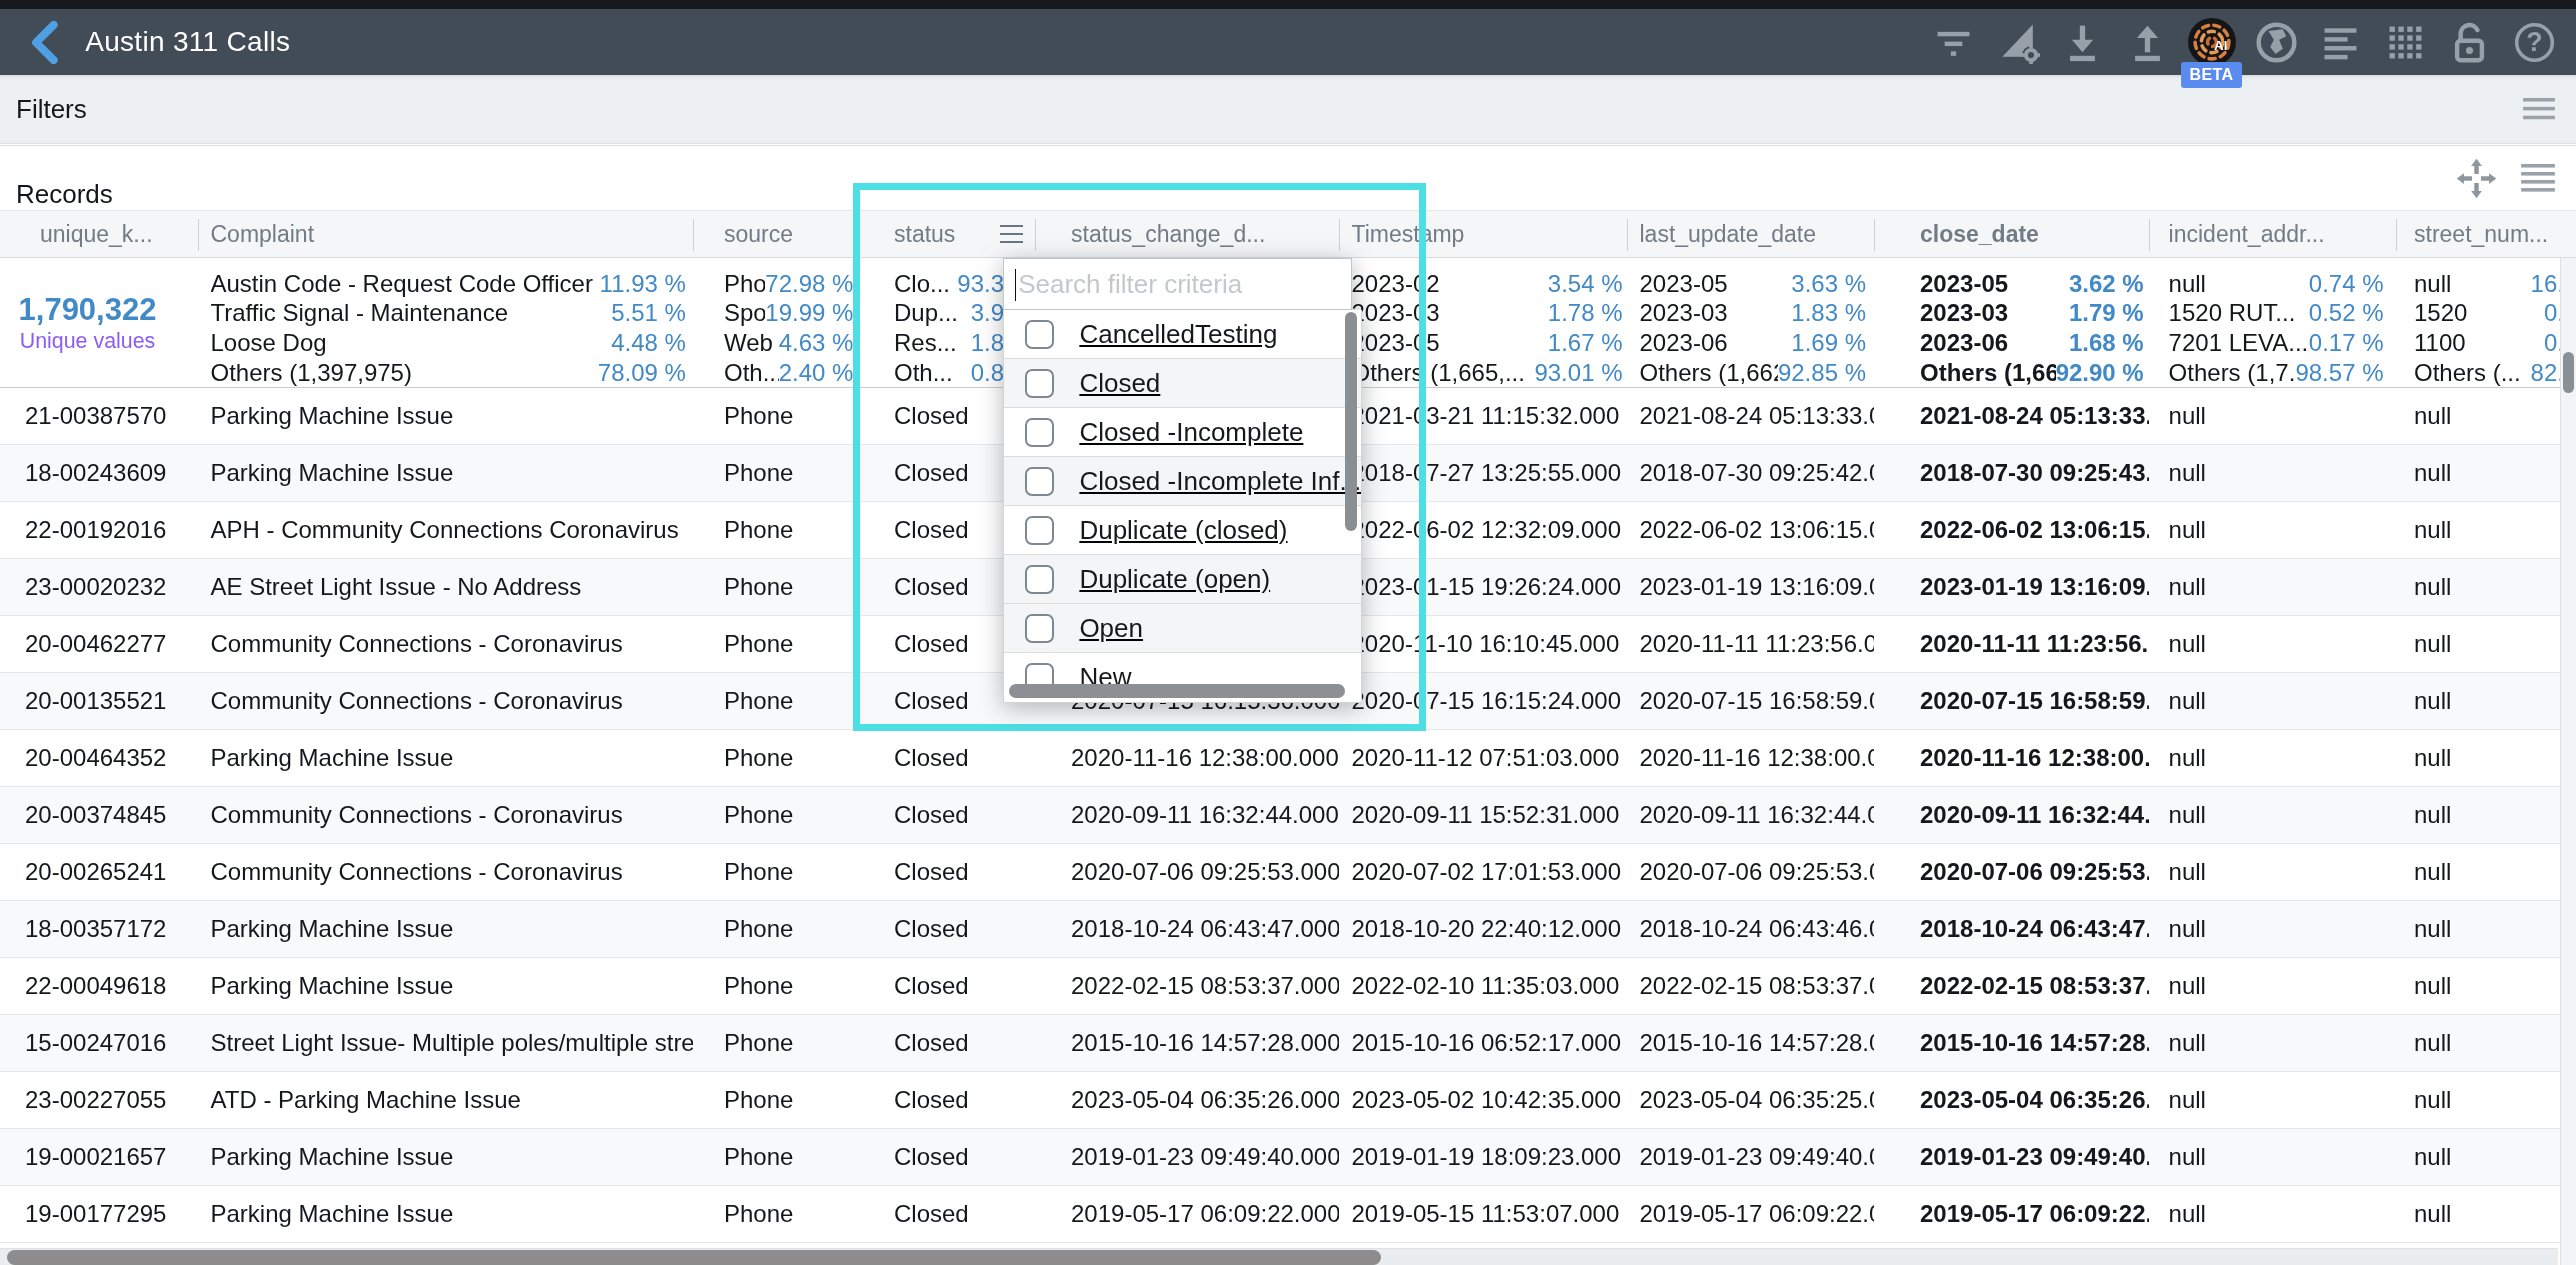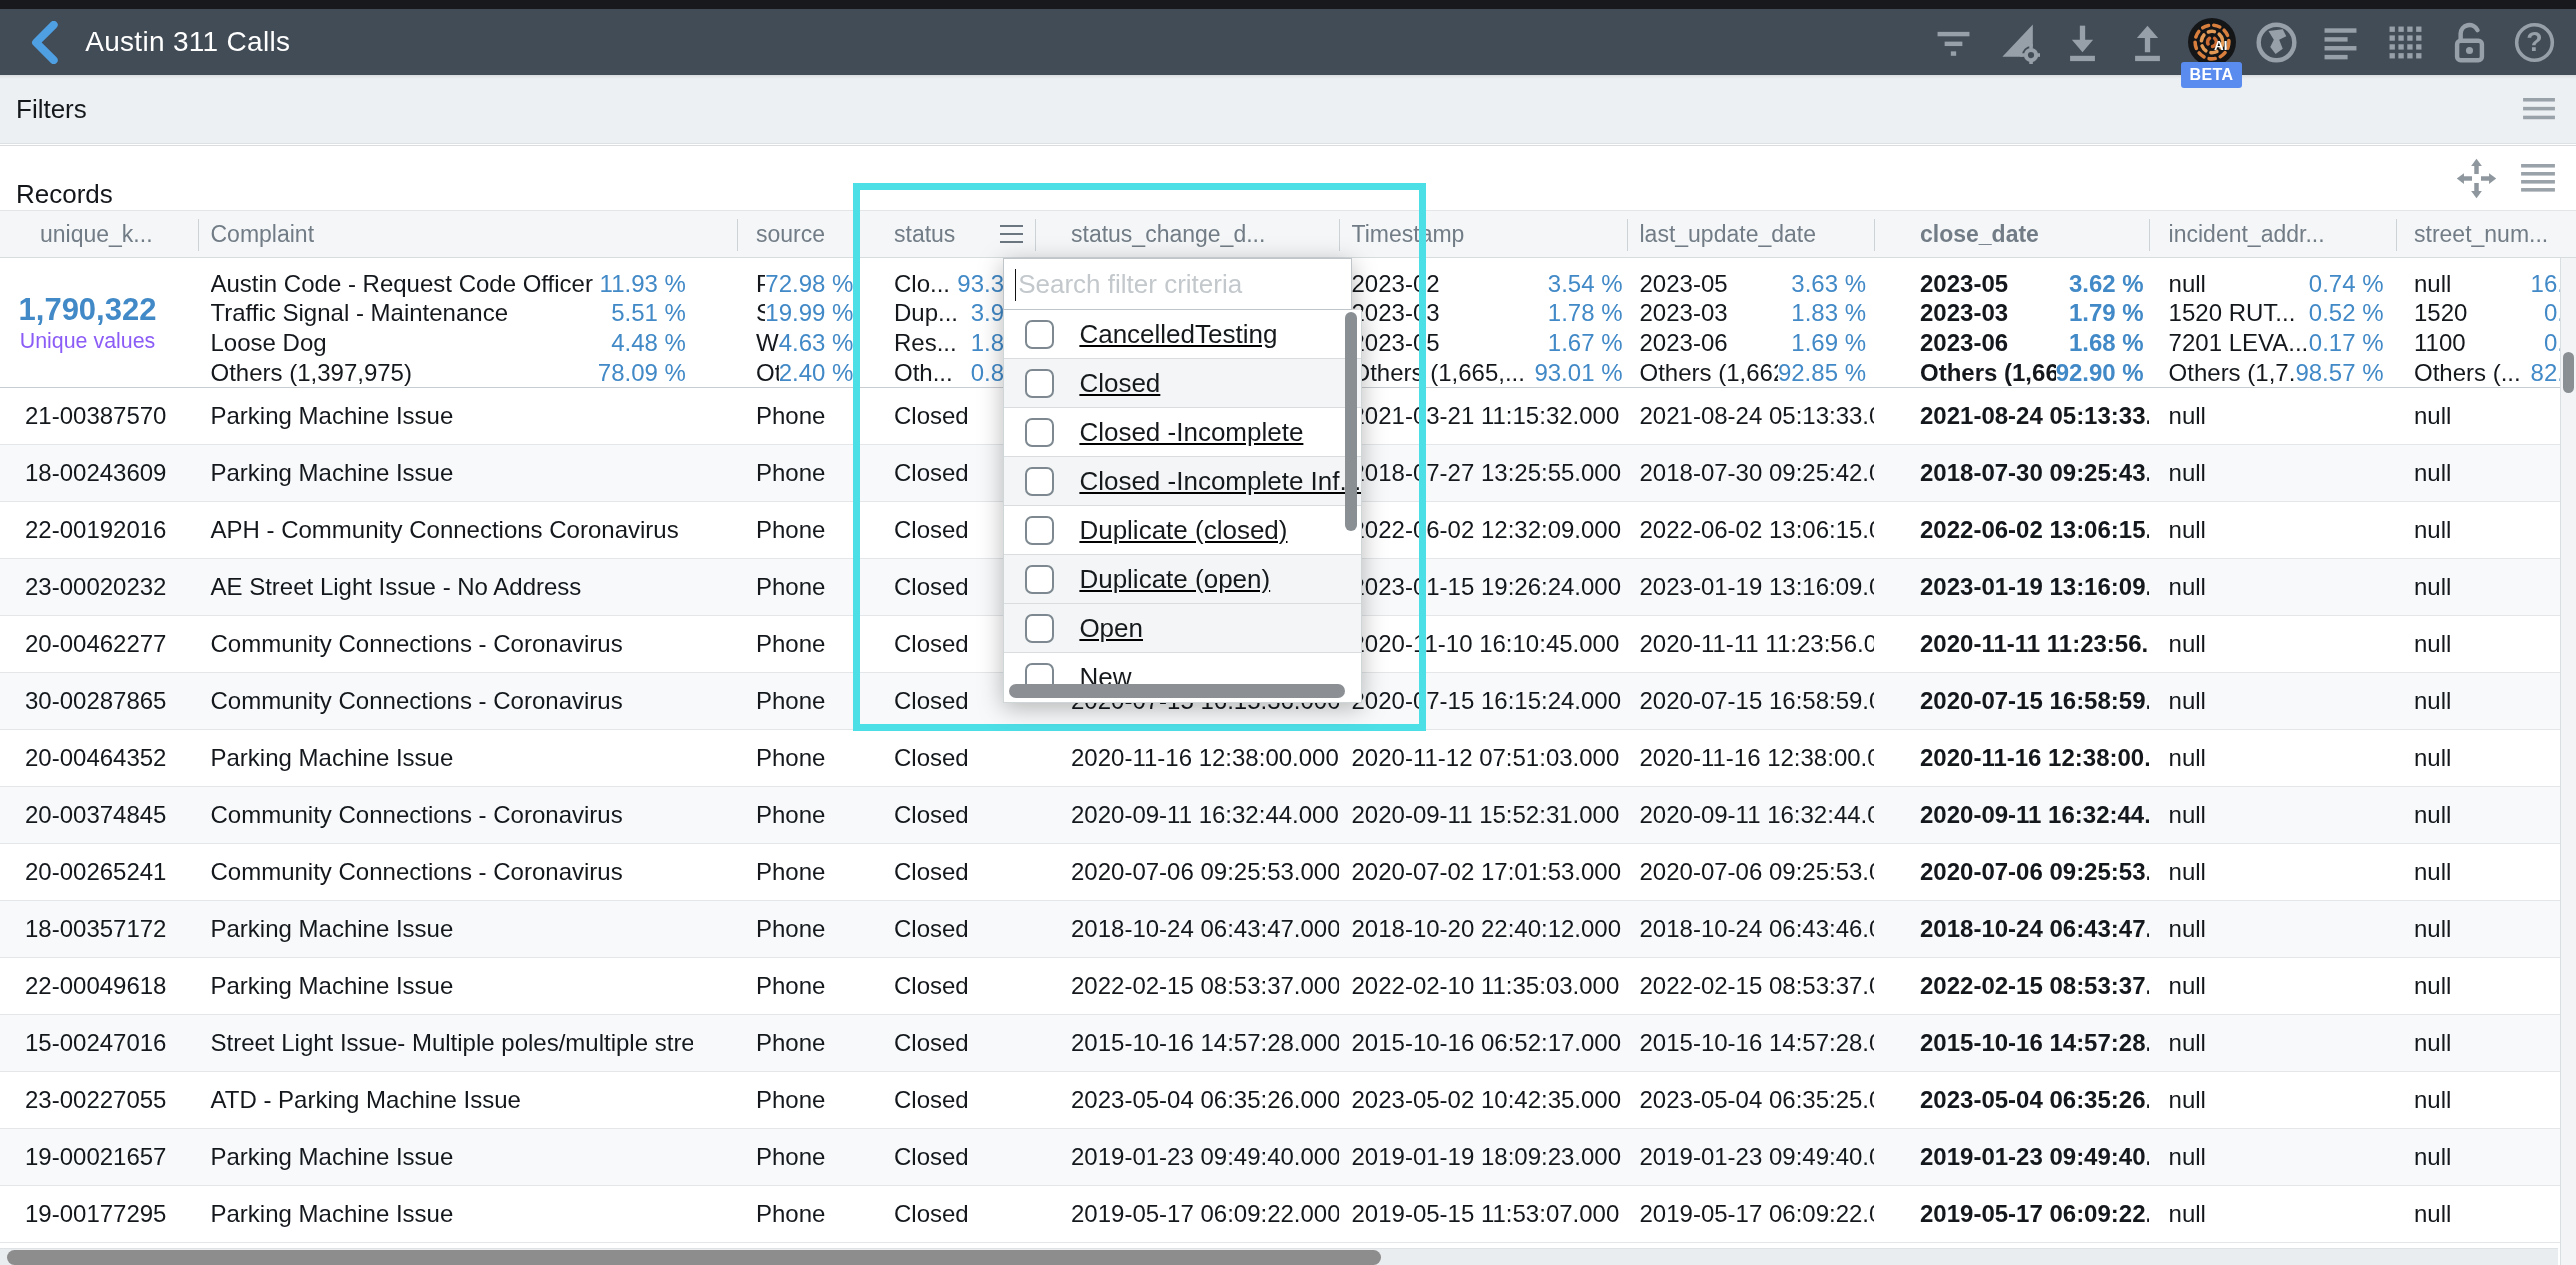--- a/index.html
+++ b/index.html
@@ -43,21 +43,21 @@
   .sumline { display:flex; height:27px; line-height:27px; margin-bottom:2.7px; color:#14181c; white-space:nowrap; cursor:pointer;}
   .sumline .v { overflow:hidden; white-space:nowrap; }
   .sumline .p { margin-left:auto; color:#4189c7; }
   .uniq { display:flex; flex-direction:column; align-items:center; justify-content:center; height:130px; padding-right:23px;}
   .uniq-count { color:#4189c7; font-size:31px; font-weight:bold; }
   .uniq-label { color:#8b5cf6; font-size:21.4px; margin-top:1.8px; }
   .drow { height:57px; font-size:24px; color:#14181c; border-bottom:0.9px solid #e3e7ea; cursor:default;}
   .drow.alt { background:#f7f9fa; }
   .dcell { display:flex; align-items:center; white-space:nowrap; overflow:hidden; }
   
-  .c1{padding-left:25px;} .c2{padding-left:12.5px; padding-right:7.1px;} .c3{padding-left:19px; padding-right:3.6px;margin-left:44px;}
+  .c1{padding-left:25px;} .c2{padding-left:12.5px; padding-right:7.1px;} .c3{padding-left:31px; padding-right:3.6px;}
   .c4{padding-left:37px;} .c5{padding-left:36px; padding-right:10.7px;} .c6{padding-left:12.5px; padding-right:4.5px;}
   .c7{padding-left:12.5px; padding-right:8px;} .c8{padding-left:46px; padding-right:5.3px;font-weight:bold;}
   .c9{padding-left:19.6px; padding-right:12.5px;} .c10{padding-left:18px; padding-right:10.7px;}
   .h1{padding-left:40px;}
   .status-pct { padding-right:31px; }
   .status-menu-icon { margin-left:auto; margin-right:12.5px; display:flex; flex-direction:column; gap:5.3px; cursor:pointer;}
   .status-menu-icon i { display:block; width:23px; height:2.7px; background:#6b7680; }
   
   .select-box { position:absolute; left:853px; top:183px; width:573px; height:548px;
     border:7.1px solid #4ddfe6; pointer-events:none; z-index:20; }
@@ -504,21 +504,21 @@
     <div class="dcell c4">Closed</div>
     <div class="dcell c5"></div>
     <div class="dcell c6">2020-11-10 16:10:45.000</div>
     <div class="dcell c7">2020-11-11 11:23:56.000</div>
     <div class="dcell c8">2020-11-11 11:23:56.000</div>
     <div class="dcell c9">null</div>
     <div class="dcell c10">null</div>
   </div>
 
   <div class="trow drow alt">
-    <div class="dcell c1">30-00287865</div>
+    <div class="dcell c1">20-00135521</div>
     <div class="dcell c2">Community Connections - Coronavirus</div>
     <div class="dcell c3">Phone</div>
     <div class="dcell c4">Closed</div>
     <div class="dcell c5">2020-07-15 16:15:36.000</div>
     <div class="dcell c6">2020-07-15 16:15:24.000</div>
     <div class="dcell c7">2020-07-15 16:58:59.000</div>
     <div class="dcell c8">2020-07-15 16:58:59.000</div>
     <div class="dcell c9">null</div>
     <div class="dcell c10">null</div>
   </div>

